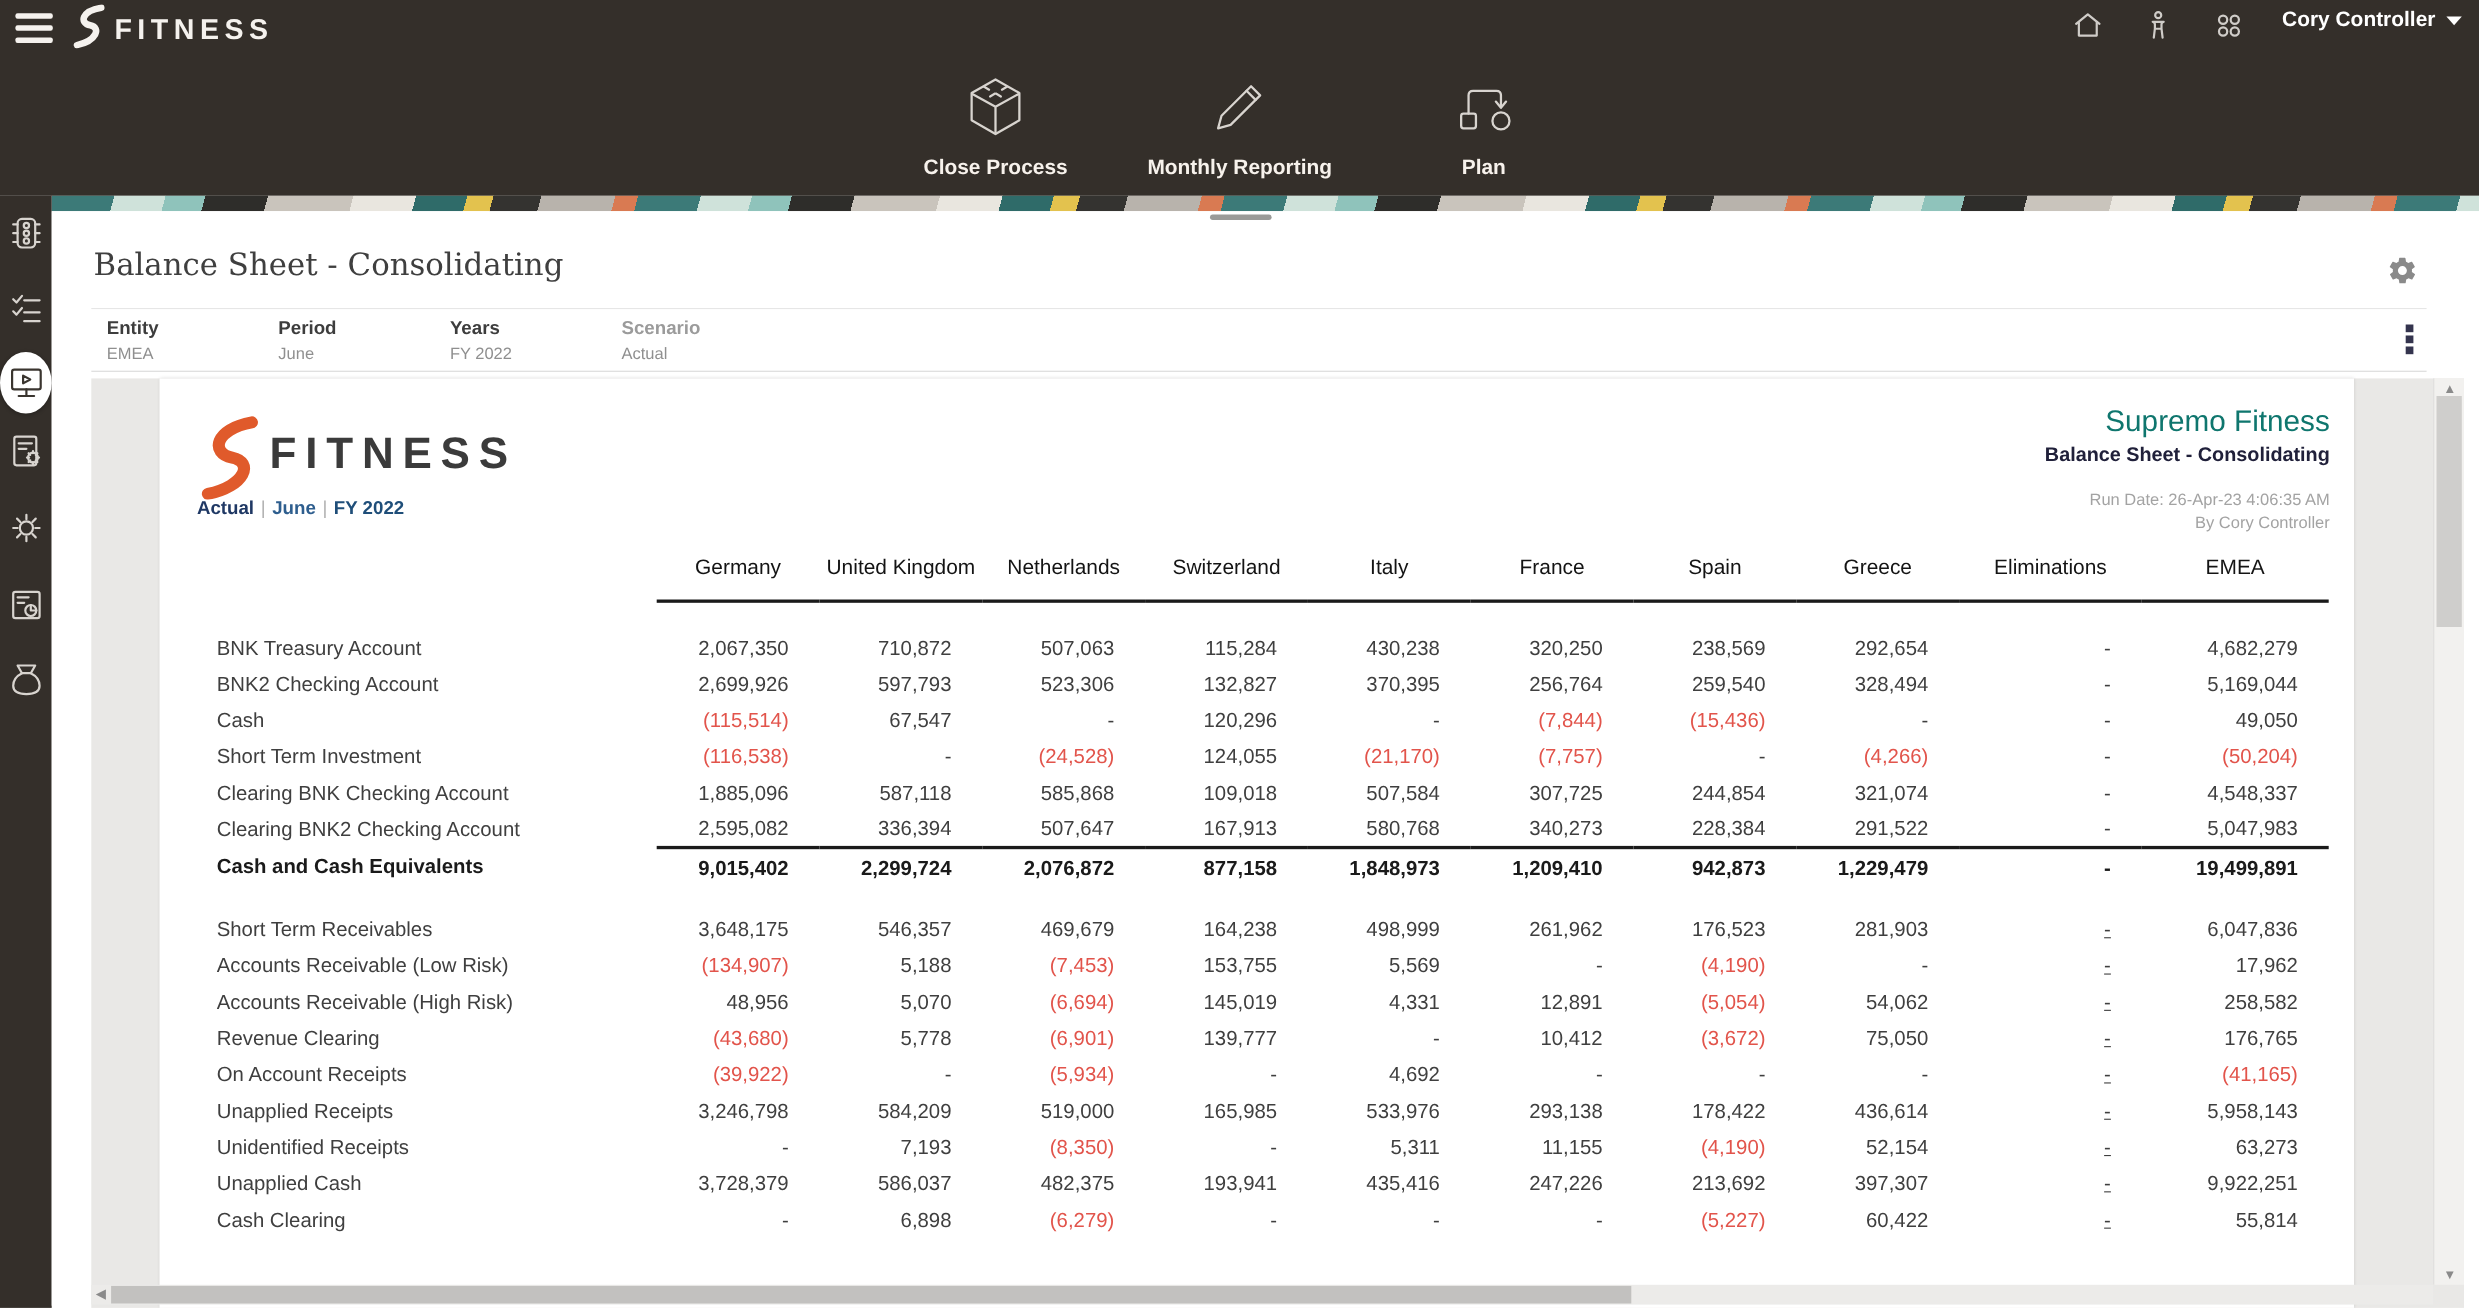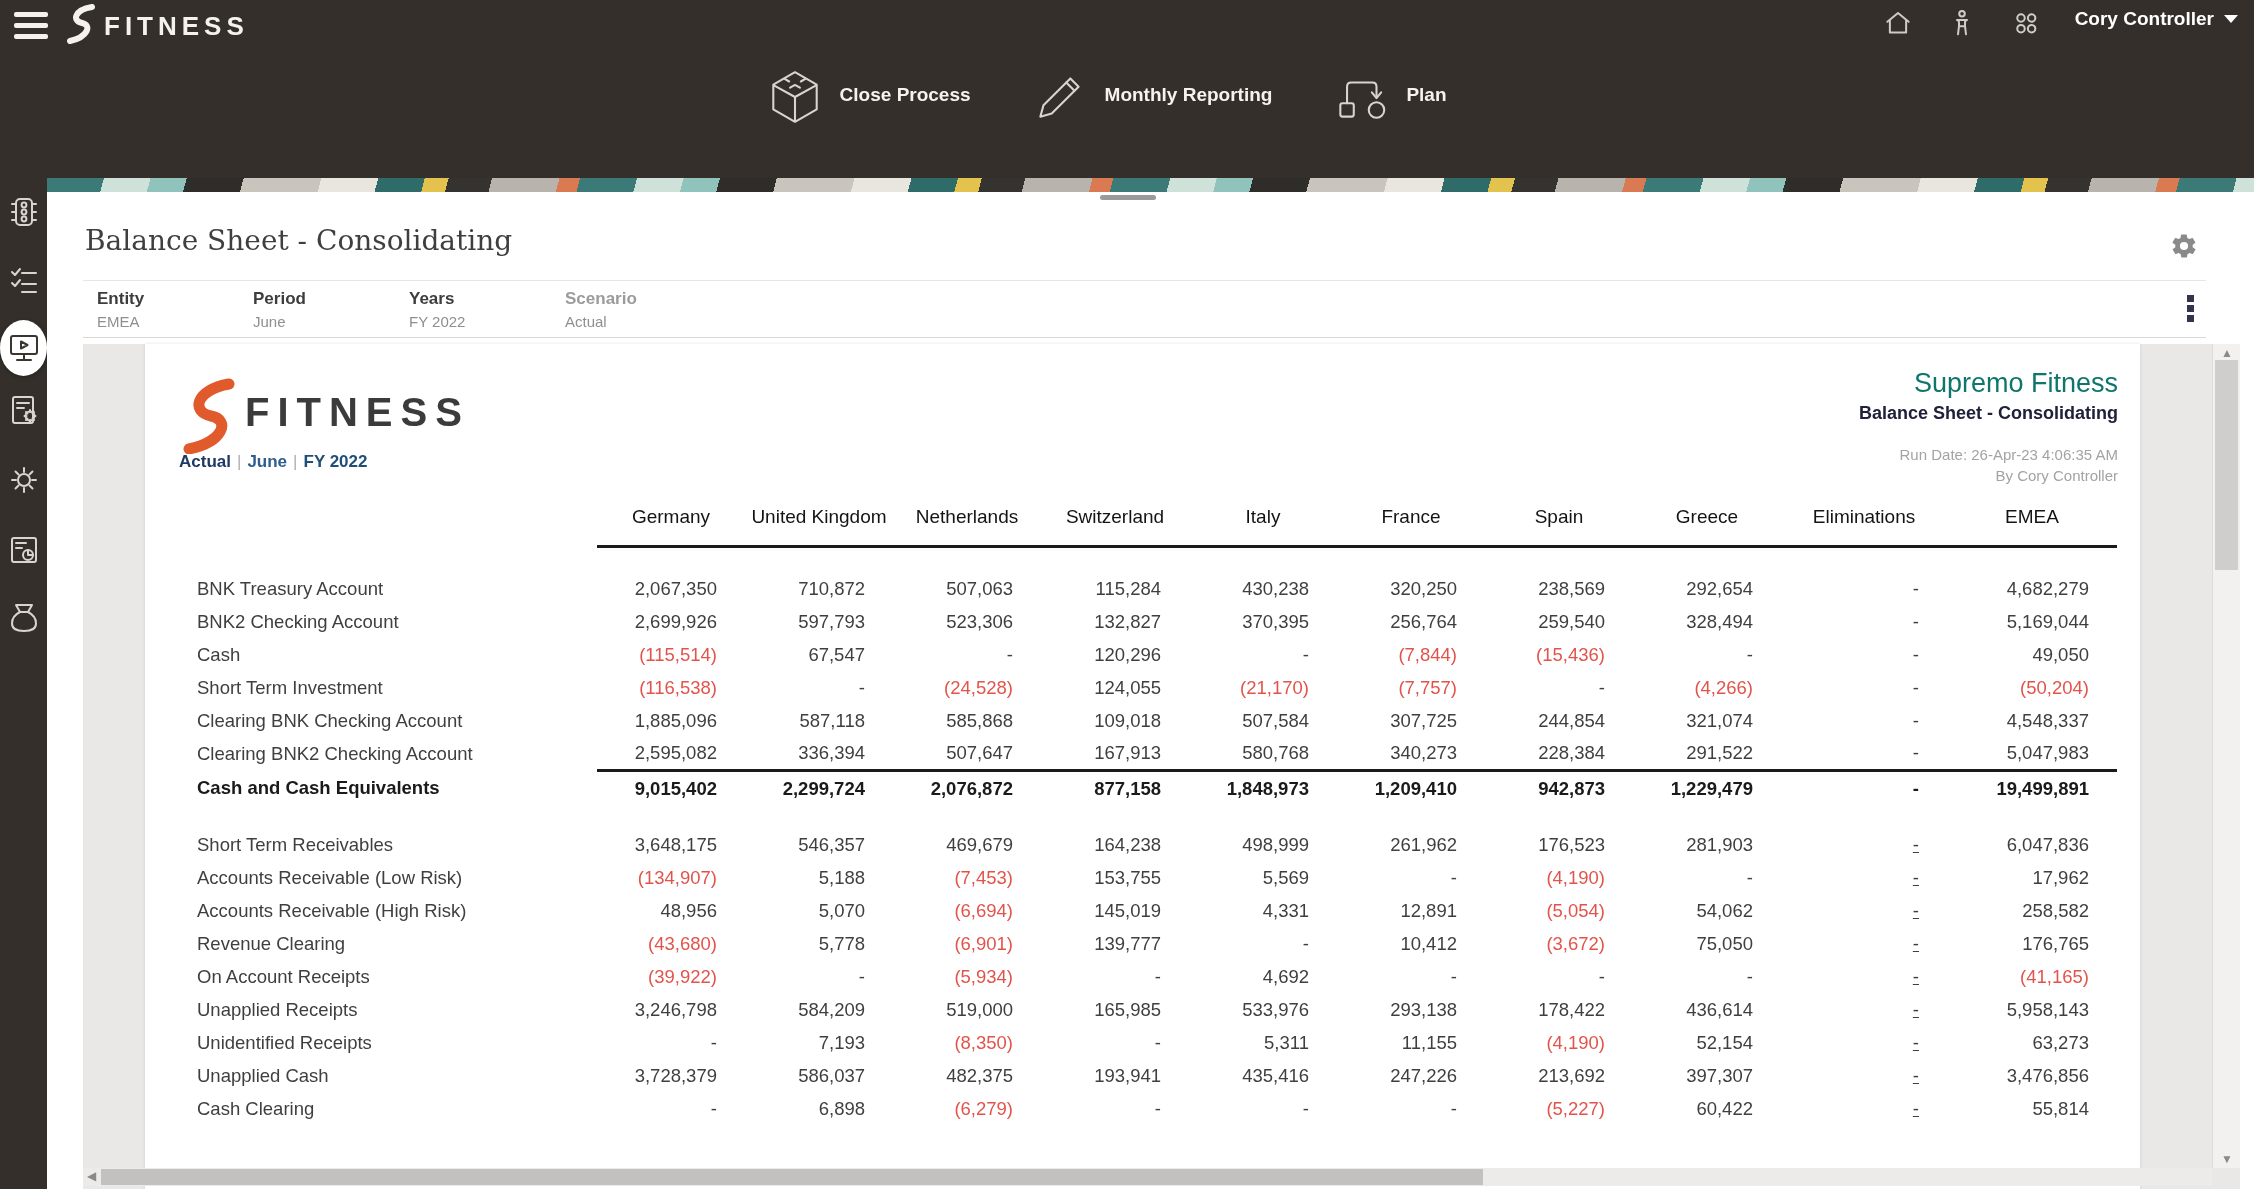--- a/index.html
+++ b/index.html
@@ -11,21 +11,21 @@
   .hamburger { position:absolute; left:14px; top:12px; width:42px; height:34px; cursor:pointer; }
   .hamburger span { display:block; width:34px; height:5px; background:#f5f2ee; border-radius:2px; margin-bottom:6px; }
   .brand { position:absolute; left:62px; top:4px; display:flex; align-items:center; gap:6px; }
   .brand-text { color:#f5f2ee; font-size:26px; font-weight:bold; letter-spacing:5px; }
   .top-right { position:absolute; right:16px; top:8px; display:flex; align-items:flex-start; gap:34px; }
   .top-icon { width:30px; height:30px; display:flex; align-items:center; justify-content:center; cursor:pointer; }
   .user-chip { display:flex; align-items:center; gap:10px; color:#ffffff; font-size:19px; font-weight:bold; cursor:pointer; }
   .caret-down { width:0; height:0; border-left:7px solid transparent; border-right:7px solid transparent; border-top:8px solid #ffffff; }
 
   .toolbar { position:absolute; left:0; right:0; top:62px; display:flex; justify-content:center; gap:58px; }
-  .nav-card { display:flex; flex-direction:row; align-items:center; gap:14px; min-width:160px; cursor:pointer; }
+  .nav-card { display:flex; flex-direction:column; align-items:center; gap:14px; min-width:160px; cursor:pointer; }
   .nav-card .ic { height:66px; display:flex; align-items:flex-end; }
   .nav-card .lbl { color:#f7f2ec; font-size:19px; font-weight:bold; }
 
   
   .banner { position:absolute; left:47px; top:178px; width:2207px; height:14px;
     background: repeating-linear-gradient(105deg,
       #3c7a78 0 55px, #cfe2da 55px 100px, #8fc3bb 100px 135px, #2e2d2a 135px 190px,
       #c9c4bc 190px 265px, #e9e6df 265px 320px, #2f6b69 320px 365px, #e3c24e 365px 388px,
       #343330 388px 430px, #b8b3ac 430px 495px, #d97a52 495px 515px);
   }
@@ -500,21 +500,21 @@
               <td class="rowlabel">Unapplied Cash</td>
               <td class="num">3,728,379</td>
               <td class="num">586,037</td>
               <td class="num">482,375</td>
               <td class="num">193,941</td>
               <td class="num">435,416</td>
               <td class="num">247,226</td>
               <td class="num">213,692</td>
               <td class="num">397,307</td>
               <td class="num udash">-</td>
-              <td class="num">3,476,856</td>
+              <td class="num">9,922,251</td>
             </tr>
             <tr>
               <td class="rowlabel">Cash Clearing</td>
               <td class="num">-</td>
               <td class="num">6,898</td>
               <td class="num neg">(6,279)</td>
               <td class="num">-</td>
               <td class="num">-</td>
               <td class="num">-</td>
               <td class="num neg">(5,227)</td>

